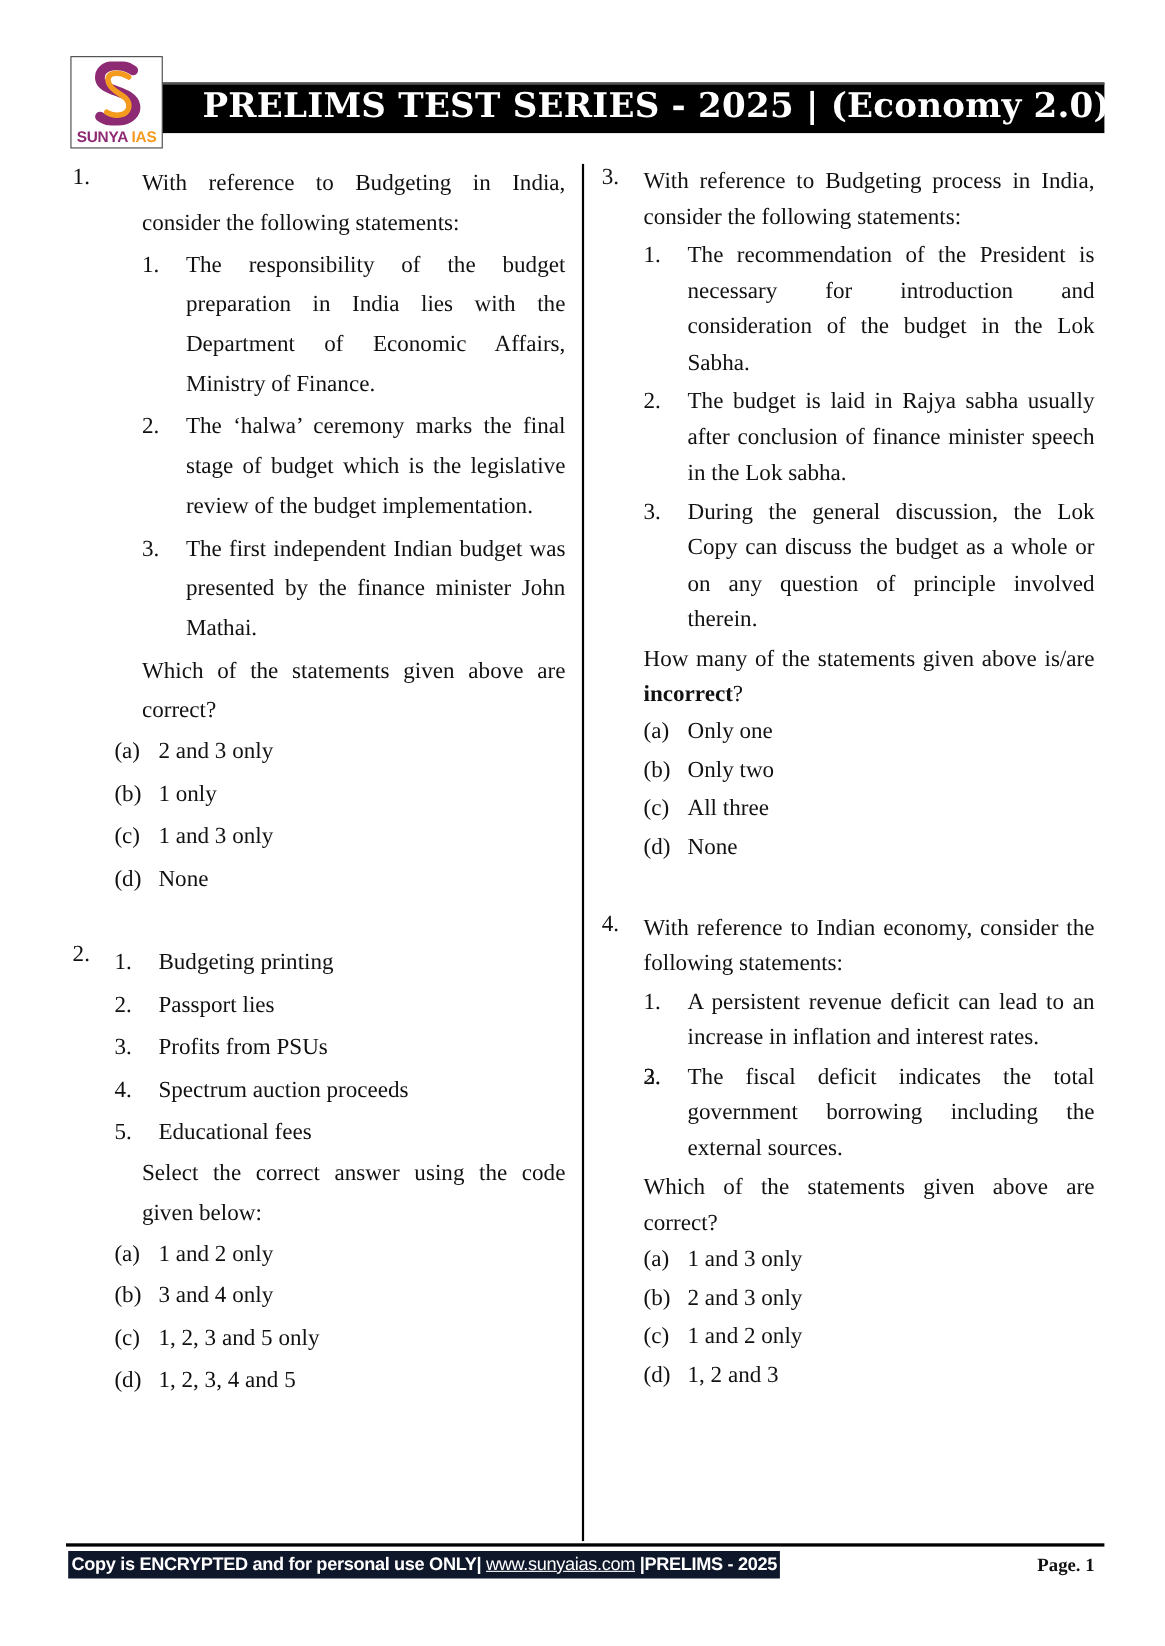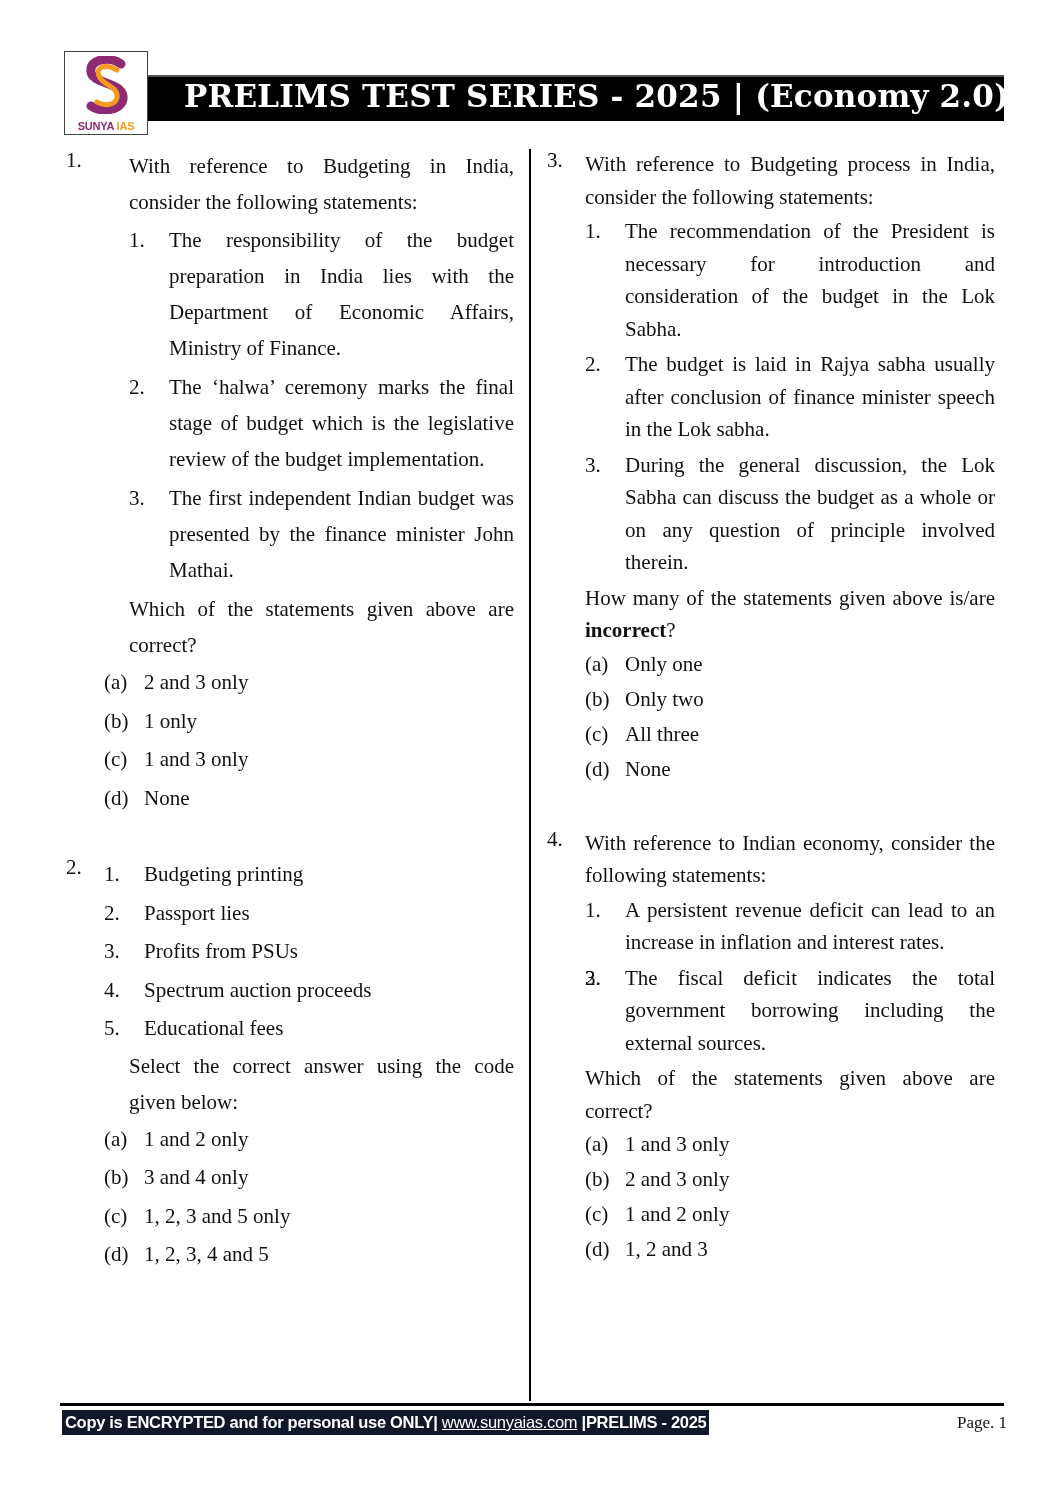--- a/index.html
+++ b/index.html
@@ -2,21 +2,21 @@
 <html><head>
 <meta charset="utf-8">
 <style>
   * { box-sizing: border-box; margin: 0; padding: 0; }
   html, body { width: 1059px; height: 1496px; background: #ffffff; }
   body { position: relative; font-family: "Liberation Serif", "DejaVu Serif", serif; color: #111; overflow: hidden; }
 
   
   .logo { position: absolute; left: 64px; top: 51px; width: 84px; height: 84px; border: 1.5px solid #444; background: #fff; }
   .logo svg { position: absolute; left: 16px; top: 4px; }
-  .logo .brand { position: absolute; left: 0; right: 0; bottom: 2px; text-align: center; font-family: "Liberation Sans", "DejaVu Sans", sans-serif; font-weight: bold; font-size: 11px; letter-spacing: -0.2px; white-space: nowrap; }
+  .logo .brand { position: absolute; left: 0; right: 0; bottom: 2px; text-align: center; font-family: "Liberation Sans", "DejaVu Sans", sans-serif; font-weight: bold; font-size: 14px; letter-spacing: -0.2px; white-space: nowrap; }
   .logo .brand .b1 { color: #8e2a73; }
   .logo .brand .b2 { color: #f39a1f; }
   .title-bar { position: absolute; left: 148px; top: 75px; width: 856px; height: 46px; background: #000000; border-top: 2px solid #555; }
   .title-bar span { position: absolute; left: 36px; top: 1px; color: #fff; font-family: "DejaVu Serif", serif; font-weight: bold; font-size: 31px; letter-spacing: 0.2px; white-space: nowrap; }
 
   
   .divider { position: absolute; left: 529px; top: 149px; width: 1.5px; height: 1252px; background: #000; }
   .col { position: absolute; top: 148px; width: 460px; font-size: 21px; }
   .col.left { left: 54px; }
   .col.right { left: 535px; }
@@ -35,21 +35,21 @@
   .left .para, .left .stmt { line-height: 36px; margin-left: 25px; }
   .left .opt, .left .list-item { line-height: 38.5px; }
   .right .para, .right .stmt { line-height: 32.5px; }
   .right .opt { line-height: 35px; }
   .incorrect { font-weight: bold; }
 
   
   .footer-rule { position: absolute; left: 60px; top: 1403px; width: 944px; height: 3px; background: #000; }
   .footer-box { position: absolute; left: 62px; top: 1410px; height: 25px; background: #0f172a; color: #fff; font-family: "Liberation Sans", "DejaVu Sans", sans-serif; font-weight: bold; font-size: 16.5px; line-height: 25px; padding: 0 3px; white-space: nowrap; letter-spacing: -0.3px; }
   .footer-box .link { font-weight: normal; text-decoration: underline; }
-  .page-num { position: absolute; right: 52px; top: 1410px; font-family: "Liberation Serif", serif; font-weight: normal; font-size: 17px; line-height: 25px; margin-left: 12px; }
+  .page-num { position: absolute; right: 64px; top: 1410px; font-family: "Liberation Serif", serif; font-weight: bold; font-size: 17px; line-height: 25px; margin-left: 12px; }
 </style>
 </head>
 <body>
 
 <div class="logo">
   <svg width="52" height="58" viewBox="0 0 52 58">
     <path d="M40 8 C30 0, 8 2, 10 16 C12 28, 40 26, 42 40 C44 54, 20 58, 10 50" fill="none" stroke="#8e2a73" stroke-width="9" stroke-linecap="round"></path>
     <path d="M36 14 C26 8, 14 10, 18 20 C22 30, 38 30, 36 42 C34 50, 22 50, 16 46" fill="none" stroke="#f39a1f" stroke-width="5" stroke-linecap="round"></path>
   </svg>
   <div class="brand"><span class="b1">SUNYA</span> <span class="b2">IAS</span></div>
@@ -90,21 +90,21 @@
   </div>
 </div>
 
 <div class="col right">
 
   <div class="q">
     <span class="qnum">3.</span>
     <div class="para">With reference to Budgeting process in India, consider the following statements:</div>
     <div class="stmt" style="margin-top:2px"><span class="snum">1.</span><span>The recommendation of the President is necessary for introduction and consideration of the budget in the Lok Sabha.</span></div>
     <div class="stmt" style="margin-top:3px"><span class="snum">2.</span><span>The budget is laid in Rajya sabha usually after conclusion of finance minister speech in the Lok sabha.</span></div>
-    <div class="stmt" style="margin-top:3px"><span class="snum">3.</span><span>During the general discussion, the Lok Sabha can discuss the budget as a whole or on any question of principle involved therein.</span></div>
+    <div class="stmt" style="margin-top:3px"><span class="snum">3.</span><span>During the general discussion, the Lok Copy can discuss the budget as a whole or on any question of principle involved therein.</span></div>
     <div class="para" style="margin-top:3px"><span>How many of the statements given above is/are </span><span class="incorrect">incorrect</span><span>?</span></div>
     <div class="opt"><span class="olbl">(a)</span><span>Only one</span></div>
     <div class="opt"><span class="olbl">(b)</span><span>Only two</span></div>
     <div class="opt"><span class="olbl">(c)</span><span>All three</span></div>
     <div class="opt"><span class="olbl">(d)</span><span>None</span></div>
   </div>
 
   <div class="q" style="margin-top:40px">
     <span class="qnum">4.</span>
     <div class="para">With reference to Indian economy, consider the following statements:</div>

